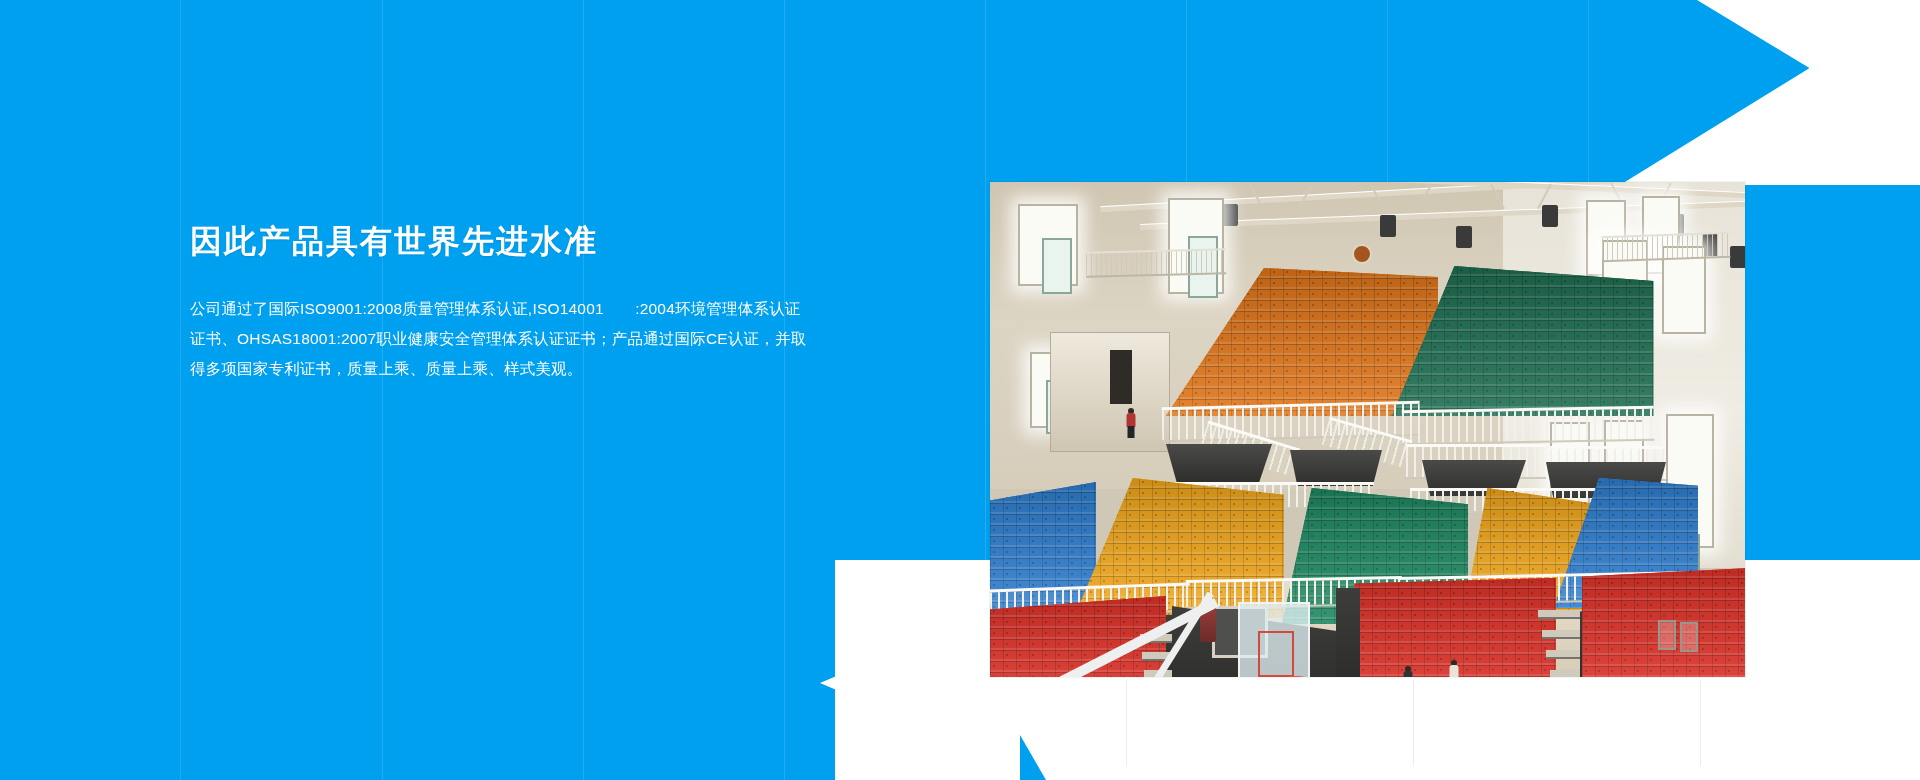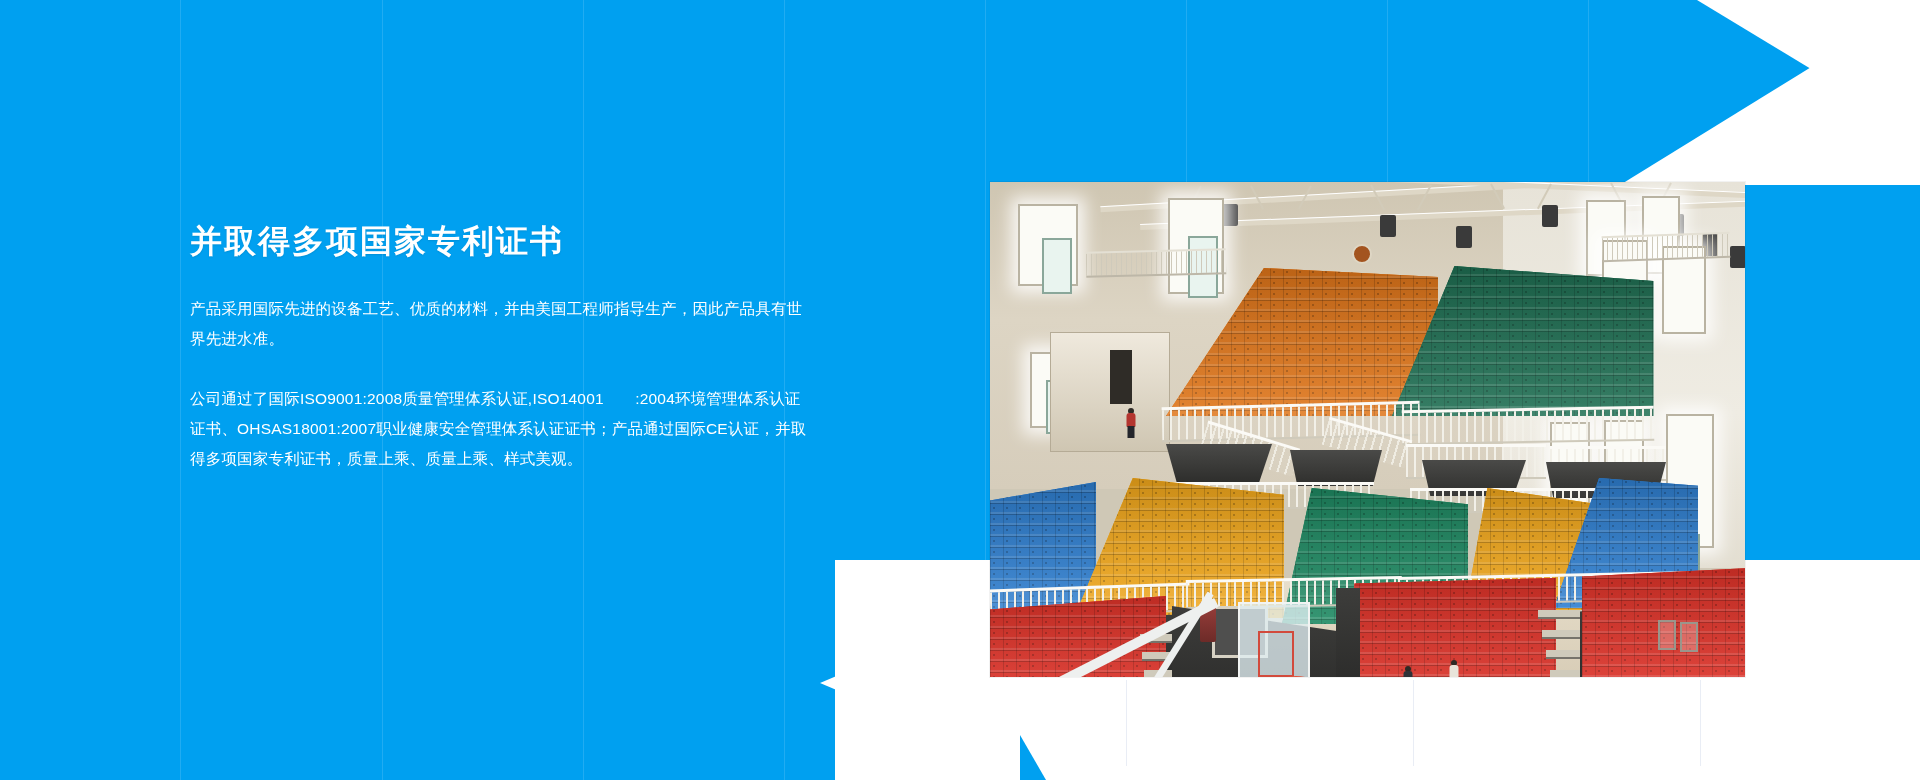--- a/index.html
+++ b/index.html
@@ -161,22 +161,21 @@
   <div class="arrow-left"></div>
   <div class="blue-wedge-bottom"></div>
 
   <div class="grid-lines-white">
     <div class="glw" style="left:1126px"></div>
     <div class="glw" style="left:1413px"></div>
     <div class="glw" style="left:1700px"></div>
   </div>
 
   <div class="copy">
-    <h1 class="headline">并取得多项国家专利证书</h1>
-    <p class="para">产品采用国际先进的设备工艺、优质的材料，并由美国工程师指导生产，因此产品具有世界先进水准。</p>
+    <h1 class="headline">因此产品具有世界先进水准</h1>
     <p class="para">公司通过了国际ISO9001:2008质量管理体系认证,ISO14001　　:2004环境管理体系认证证书、OHSAS18001:2007职业健康安全管理体系认证证书；产品通过国际CE认证，并取得多项国家专利证书，质量上乘、质量上乘、样式美观。</p>
   </div>
 
   <div class="photo-frame">
     <div class="photo">
 
       <div class="hall-wall"></div>
       <div class="hall-wall-r"></div>
       <div class="floor"></div>
 

